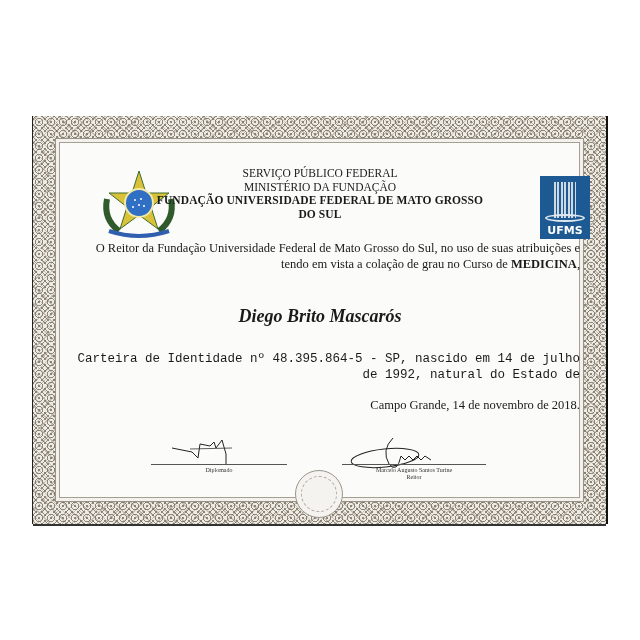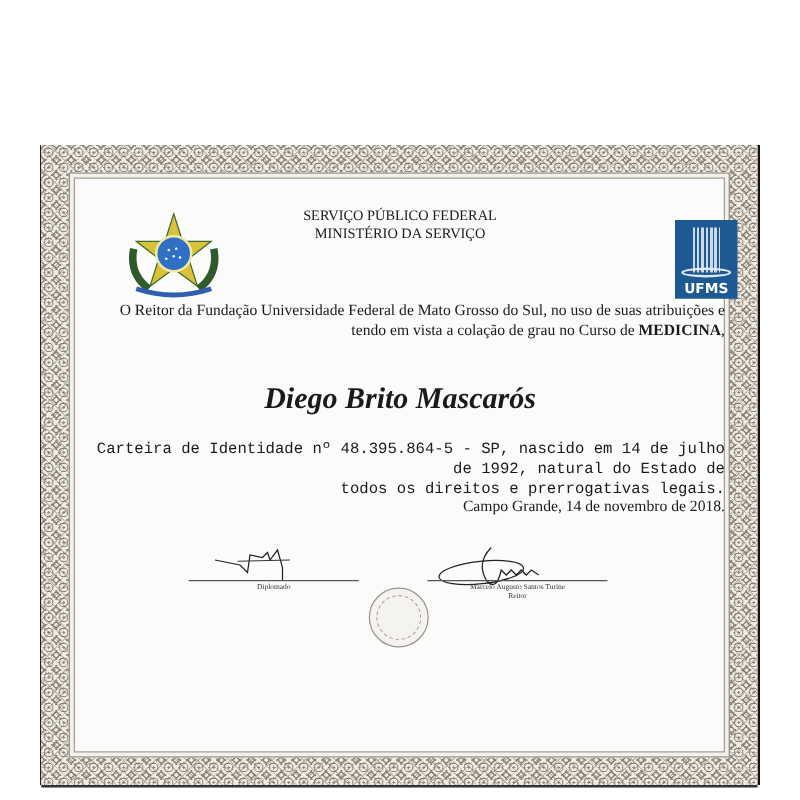--- a/index.html
+++ b/index.html
@@ -1,39 +1,39 @@
 <!DOCTYPE html>
 <html><head>
 <meta charset="utf-8">
 <style>
   html, body { margin:0; padding:0; }
   body { width:640px; height:640px; background:#ffffff; position:relative; overflow:hidden;
          font-family:"Liberation Serif", "DejaVu Serif", serif; color:#1a1a1a; }
-  .cert { position:absolute; left:33px; top:116px; width:573px; height:512px;
+  .cert { position:absolute; left:33px; top:116px; width:573px; height:408px;
           background:#f7f6f3; box-shadow: -1px 0 0 #222, 2px 0 0 #111, 0 2px 0 #333; }
   .ornament { position:absolute; inset:0;
     background:
       repeating-radial-gradient(circle at 6px 6px, #8d8578 0 1px, transparent 1px 3px),
       #eeeae4;
     background-size:12px 12px;
   }
   .ornament::after { content:""; position:absolute; inset:0;
     background:
       repeating-linear-gradient(45deg, rgba(120,110,95,.35) 0 1px, transparent 1px 6px),
       repeating-linear-gradient(-45deg, rgba(120,110,95,.35) 0 1px, transparent 1px 6px);
   }
   .inner-frame { position:absolute; left:22px; top:22px; right:22px; bottom:22px;
     background:#fbfbfa; border:1px solid #9a9284; box-shadow: inset 0 0 0 3px #f3f1ed, inset 0 0 0 4px #a69e90; }
   .panel { position:absolute; left:27px; top:24px; width:520px; height:360px; }
   .abs { position:absolute; }
   .center { text-align:center; }
   .hdr { font-size:11.5px; line-height:13.5px; }
   .hdr b { font-size:11.5px; letter-spacing:0.1px; }
   .body-text { font-size:12.5px; line-height:16px;text-align:right; }
-  .name { font-size:24px; font-weight:bold; font-style:italic; }
+  .name { font-size:18px; font-weight:bold; font-style:italic; }
   .small { font-size:6px; color:#333; }
   .sigline { height:1px; background:#555; }
   .arms { left:39px; top:29px; width:80px; height:72px; }
   .ufms { left:480px; top:36px; width:50px; height:63px; background:#1d5a93; }
   .ufms .cols { position:absolute; left:14px; top:6px; width:22px; height:36px;
     background: repeating-linear-gradient(90deg,#cfd9e4 0 2px,#1d5a93 2px 3.5px); }
   .ufms .ring { position:absolute; left:5px; top:38px; width:40px; height:8px; border-radius:50%;
     border:2px solid #dfe7ef; box-sizing:border-box; }
   .ufms .lbl { position:absolute; left:0; right:0; bottom:2px; text-align:center; color:#fff;
     font-family:"DejaVu Sans", sans-serif; font-weight:bold; font-size:11px; }
@@ -60,41 +60,41 @@
           <circle cx="42" cy="30" r="1" fill="#fff"></circle>
         <circle cx="40" cy="36" r="1" fill="#fff"></circle>
           <circle cx="45" cy="37" r="1" fill="#fff"></circle>
         <circle cx="34" cy="38" r="1" fill="#fff"></circle>
         <path d="M10,62 Q40,72 70,62" stroke="#2f5fae" stroke-width="4" fill="none"></path>
       </svg>
     </div>
 
     <div class="abs center hdr" style="left:90px; width:340px; top:27px;">
       <div>SERVIÇO PÚBLICO FEDERAL</div>
-      <div>MINISTÉRIO DA SERVIÇO</div>
+      <div>MINISTÉRIO DA FUNDAÇÃO</div>
+      <div><b>FUNDAÇÃO UNIVERSIDADE FEDERAL DE MATO GROSSO DO SUL</b></div>
     </div>
 
     <div class="abs ufms">
       <div class="cols"></div>
       <div class="ring"></div>
       <div class="lbl">UFMS</div>
     </div>
 
     <div class="abs center body-text" style="left:0; width:520px; top:100px;">
       <div>O Reitor da Fundação Universidade Federal de Mato Grosso do Sul, no uso de suas atribuições e</div>
       <div>
         <span>tendo em vista a colação de grau no Curso de </span><b>MEDICINA</b><span>,</span>
       </div>
     </div>
 
     <div class="abs center name" style="left:0; width:520px; top:166px;">Diego Brito Mascarós</div>
 
     <div class="abs center body-text" style="left:0; width:520px; top:211px;font-family:Liberation Mono, monospace;">
       <div>Carteira de Identidade nº 48.395.864-5 - SP, nascido em 14 de julho de 1992, natural do Estado de</div>
-      <div>todos os direitos e prerrogativas legais.</div>
     </div>
 
     <div class="abs center body-text" style="left:0; width:520px; top:257px;">Campo Grande, 14 de novembro de 2018.</div>
 
     <svg class="abs" style="left:110px; top:296px;" width="70" height="30" viewBox="0 0 70 30">
       <path d="M2,12 L22,16 L28,22 L30,8 L40,10 L44,6 L46,12 L52,4 L56,18 L56,28" stroke="#222" stroke-width="1" fill="none"></path>
       <path d="M20,13 L62,12" stroke="#333" stroke-width="0.8" fill="none"></path>
     </svg>
     <div class="abs sigline" style="left:91px; width:136px; top:324px;"></div>
     <div class="abs center small" style="left:91px; width:136px; top:327px;">Diplomado</div>

